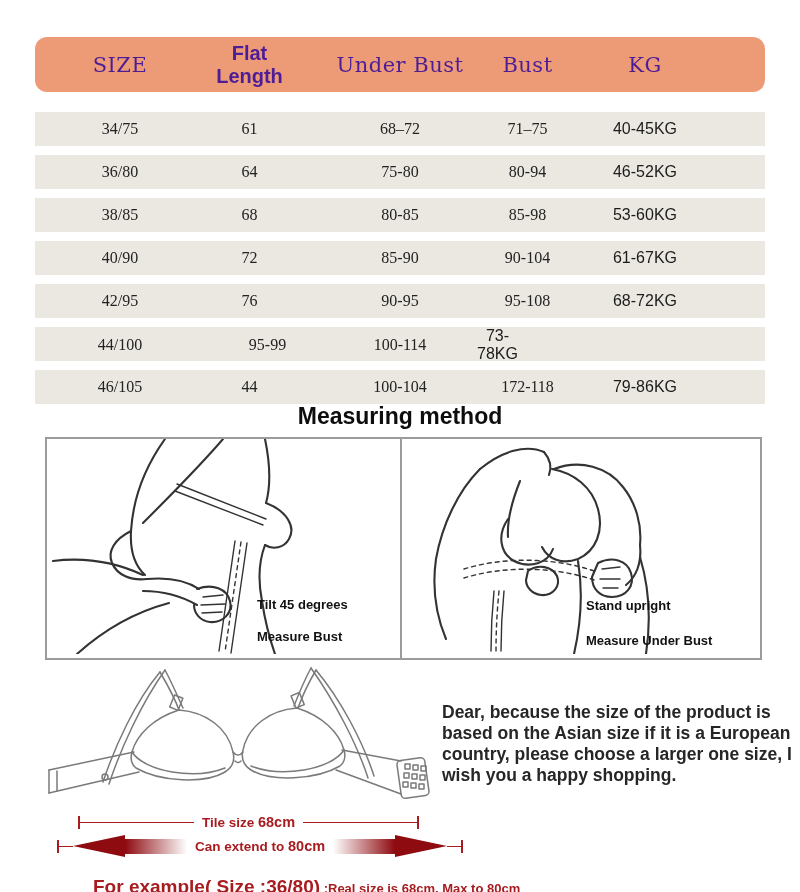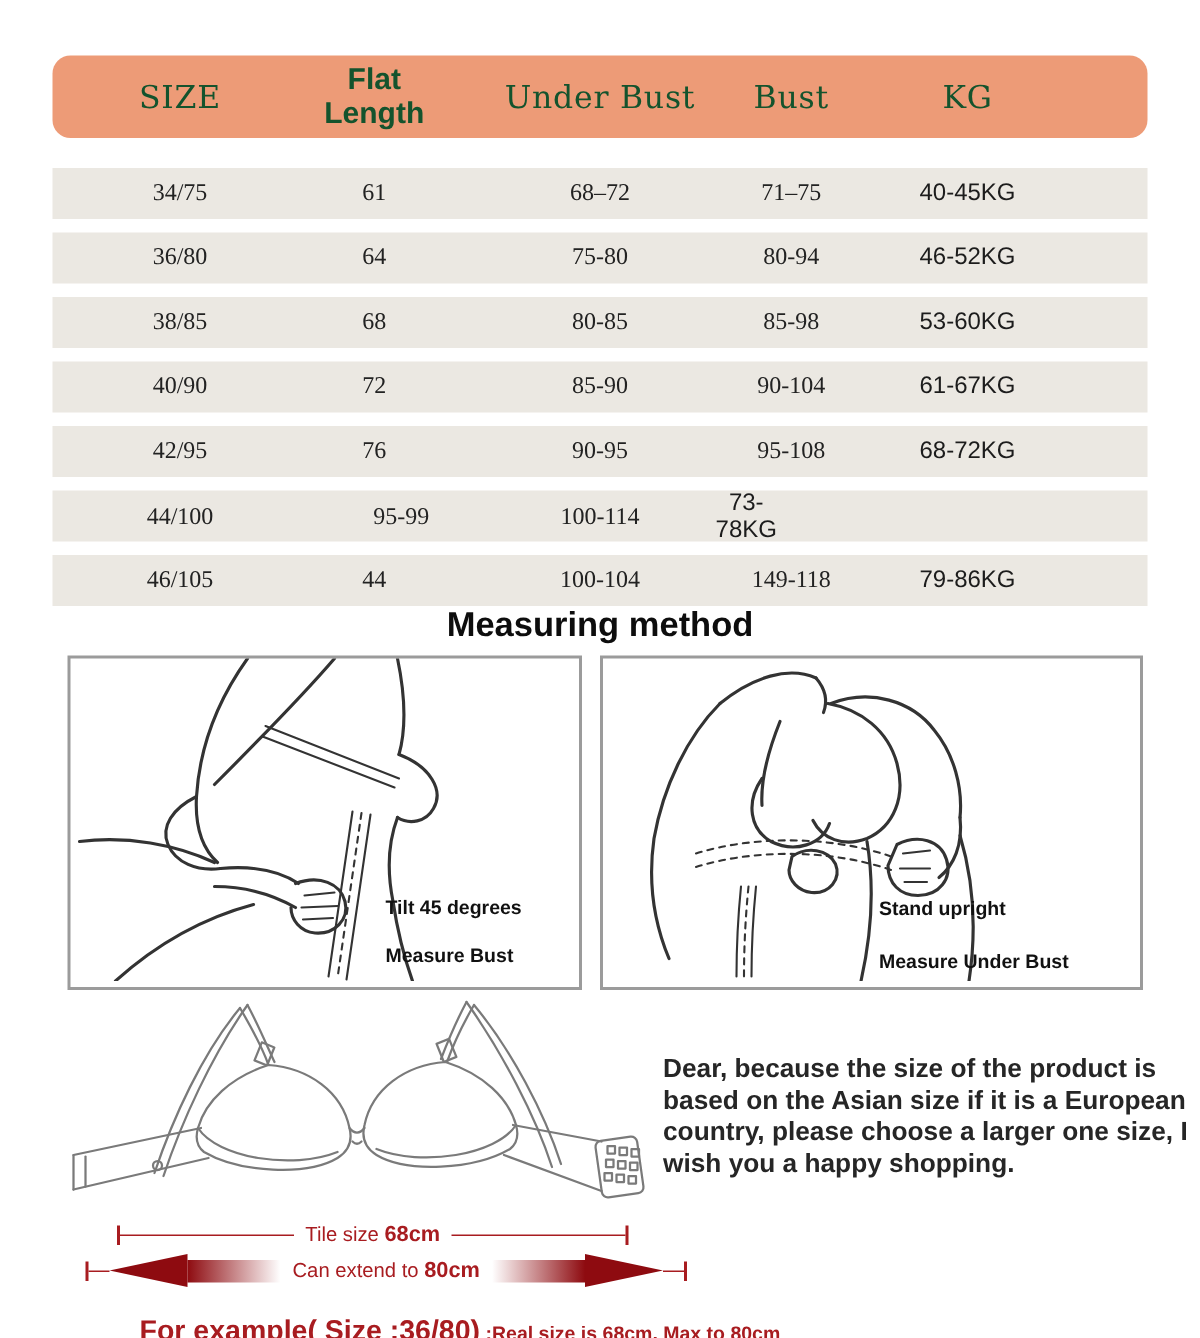--- a/index.html
+++ b/index.html
@@ -5,43 +5,43 @@
   html,body{margin:0;padding:0;}
   body{
     width:800px;height:892px;background:#ffffff;position:relative;overflow:hidden;
     font-family:"Liberation Sans", sans-serif;
     -webkit-font-smoothing:antialiased;
   }
   
   .size-table{position:absolute;left:35px;top:37px;width:730px;}
   .grid5{display:grid;grid-template-columns:170px 125px 140px 115px 180px;align-items:center;}
   .header-band{height:55px;background:var(--header_bg);border-radius:12px;}
-  .hcell{text-align:center;font-family:"DejaVu Serif", serif;font-size:21px;color:#14532d;letter-spacing:.5px;}
+  .hcell{text-align:center;font-family:"DejaVu Serif", serif;font-size:21px;color:#4c1d95;letter-spacing:.5px;}
   .hcell.sans{font-family:Liberation Sans, sans-serif;font-weight:600;font-size:20px;letter-spacing:0;}
   .col-flat{padding-right:36px;}
   .col-kg{padding-right:60px;}
   .trow{height:34px;background:var(--row_bg);margin-top:9px;}
   .trow.first{margin-top:20px;}
   .tcell{text-align:center;font-family:"Liberation Serif", serif;font-size:16px;color:#222;}
   .tcell.kg{font-family:"Liberation Sans", sans-serif;font-size:16px;font-weight:500;color:#1c1c1c;}
   
   .measure-title{position:absolute;top:403px;left:0;width:800px;text-align:center;
     font-size:23px;font-weight:bold;color:#0d0d0d;}
   .fig-box{position:absolute;top:437px;height:219px;border:2px solid var(--box_border);background:#fff;}
-  .fig-box.left{left:45px;width:339px;}
+  .fig-box.left{left:45px;width:339px;padding-left:30px;}
   .fig-box.right{left:400px;width:358px;}
   .fig-box svg{position:absolute;left:0;top:0;}
   .fig-caption{position:absolute;font-size:13px;font-weight:bold;color:#111;white-space:nowrap;}
   
   .bra-area{position:absolute;left:35px;top:660px;width:406px;}
   .dim-row{display:flex;align-items:center;}
   .tick{width:2px;height:13px;background:var(--red_text);flex:0 0 auto;}
   .dline{height:0;border-top:1.6px solid var(--red_text);flex:1 1 auto;}
   .dline.fixed{flex:0 0 14px;}
-  .dim-label{flex:0 0 auto;padding:0 8px;font-size:13.5px;color:var(--red_text);font-weight:400;white-space:nowrap;}
+  .dim-label{flex:0 0 auto;padding:0 8px;font-size:13.5px;color:var(--red_text);font-weight:700;white-space:nowrap;}
   .dim-label b{font-size:14.5px;}
   .tile-row{margin:4px 22px 0 43px;height:16px;}
   .extend-row{margin:4px 2px 0 22px;height:24px;}
   .arrow{display:flex;align-items:center;flex:0 0 auto;}
   .tip-left{width:0;height:0;border-top:11px solid transparent;border-bottom:11px solid transparent;
     border-right:52px solid var(--dark_red);}
   .tail-left{width:62px;height:15px;background:linear-gradient(to right, var(--dark_red), rgba(142,11,16,0));}
   .tip-right{width:0;height:0;border-top:11px solid transparent;border-bottom:11px solid transparent;
     border-left:52px solid var(--dark_red);}
   .tail-right{width:62px;height:15px;background:linear-gradient(to left, var(--dark_red), rgba(142,11,16,0));}
@@ -106,21 +106,21 @@
   <div class="trow grid5">
     <div class="tcell">44/100</div>
     <div class="tcell">95-99</div>
     <div class="tcell">100-114</div>
     <div class="tcell kg col-kg">73-78KG</div>
   </div>
   <div class="trow grid5">
     <div class="tcell">46/105</div>
     <div class="tcell col-flat">44</div>
     <div class="tcell">100-104</div>
-    <div class="tcell">149-118</div>
+    <div class="tcell">172-118</div>
     <div class="tcell kg col-kg">79-86KG</div>
   </div>
 </div>
 
 <div class="measure-title">Measuring method</div>
 
 <div class="fig-box left">
   <svg width="335" height="215" viewBox="0 0 335 215">
 
     <path class="ln" d="M118,0 C98,28 86,60 84,92 C83,110 87,126 98,136"></path>

